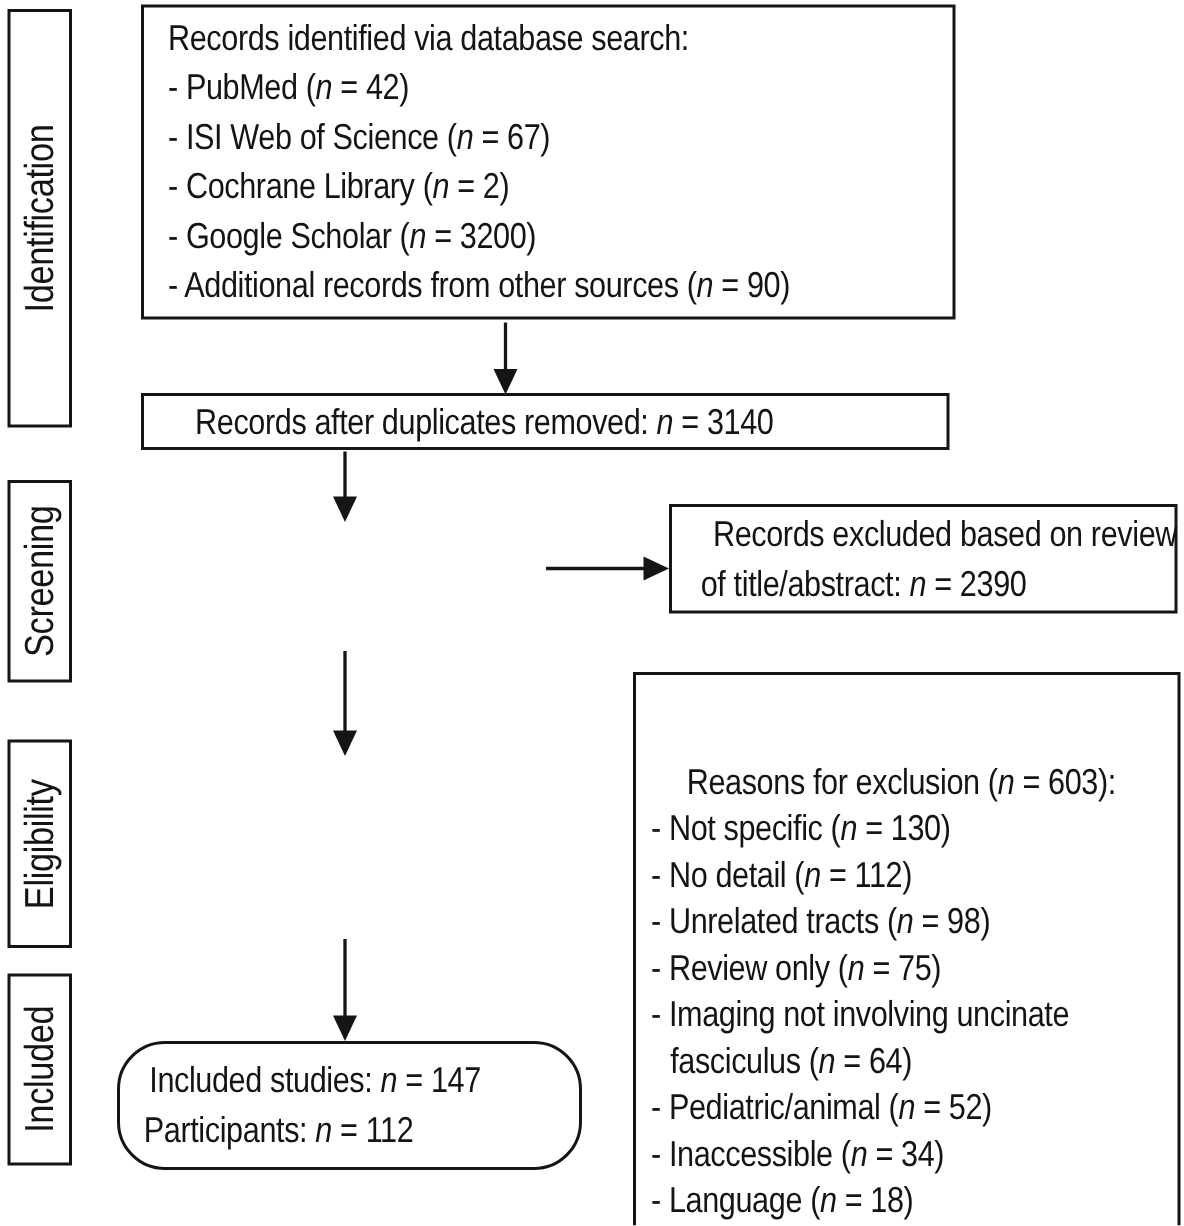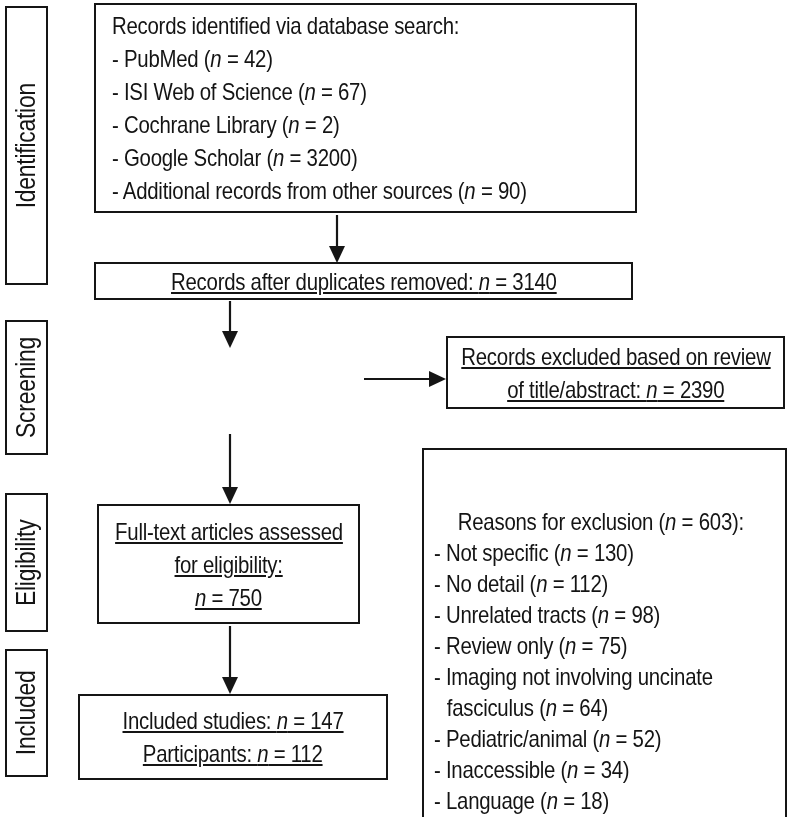--- a/index.html
+++ b/index.html
@@ -5,21 +5,21 @@
   html,body{margin:0;padding:0;background:#ffffff;}
   .canvas{
     position:relative;width:789px;height:817px;background:#ffffff;
     font-family:"Liberation Sans",sans-serif;color:#141414;
     letter-spacing:-0.3px;overflow:hidden;
   }
   .box{
     position:absolute;box-sizing:border-box;border:2px solid #151515;
     background:#ffffff;display:flex;flex-direction:column;justify-content:center;
   }
-  .center{align-items:center;text-align:center;text-decoration:underline;}
+  .center{align-items:flex-start;text-align:center;}
   .line{font-size:24px;line-height:33px;white-space:nowrap;}
   .center .line{transform:scaleX(0.85);transform-origin:50% 50%;}
   .txtblock{
     width:117.65%;transform:scaleX(0.85);transform-origin:0 50%;
     font-size:24px;line-height:33px;
   }
   .txtblock .row{white-space:nowrap;}
   .reasons .txtblock{line-height:31px;}
   .reasons .row{white-space:normal;padding-left:15px;text-indent:-15px;}
   .reasons .title-row{padding-left:28px;text-indent:0;white-space:nowrap;}
@@ -69,42 +69,37 @@
   <div class="box center" style="left:94px;top:262px;width:539px;height:38px;">
     <div class="line">Records after duplicates removed: <i>n</i> = 3140</div>
   </div>
 
 
   <div class="box center" style="left:446px;top:336px;width:339px;height:73px;">
     <div class="line">Records excluded based on review</div>
     <div class="line">of title/abstract: <i>n</i> = 2390</div>
   </div>
 
-  <div class="box center" style="left:97px;top:504px;width:263px;height:120px;">
-    <div class="line">Full-text articles assessed</div>
-    <div class="line">for eligibility:</div>
-    <div class="line"><i>n</i> = 750</div>
-  </div>
 
   <div class="box reasons" style="left:422px;top:448px;width:365px;height:456px;padding:6px 8px 6px 10px;">
     <div class="txtblock">
       <div class="row title-row">Reasons for exclusion (<i>n</i> = 603):</div>
       <div class="row">- Not specific (<i>n</i> = 130)</div>
       <div class="row">- No detail (<i>n</i> = 112)</div>
       <div class="row">- Unrelated tracts (<i>n</i> = 98)</div>
       <div class="row">- Review only (<i>n</i> = 75)</div>
       <div class="row">- Imaging not involving uncinate fasciculus (<i>n</i> = 64)</div>
       <div class="row">- Pediatric/animal (<i>n</i> = 52)</div>
       <div class="row">- Inaccessible (<i>n</i> = 34)</div>
       <div class="row">- Language (<i>n</i> = 18)</div>
       <div class="row">- Duplicate (<i>n</i> = 20)</div>
     </div>
   </div>
 
-  <div class="box center" style="left:78px;top:694px;width:310px;height:86px;">
+  <div class="box center" style="left:78px;top:694px;width:310px;height:86px;border-radius:32px;">
     <div class="line">Included studies: <i>n</i> = 147</div>
     <div class="line">Participants: <i>n</i> = 112</div>
   </div>
 
   <svg class="arrows" width="789" height="817" viewBox="0 0 789 817">
     <g>
       <line x1="337" y1="215" x2="337" y2="247"></line>
       <polygon points="329,246 345,246 337,263"></polygon>
     </g>
     <g>

